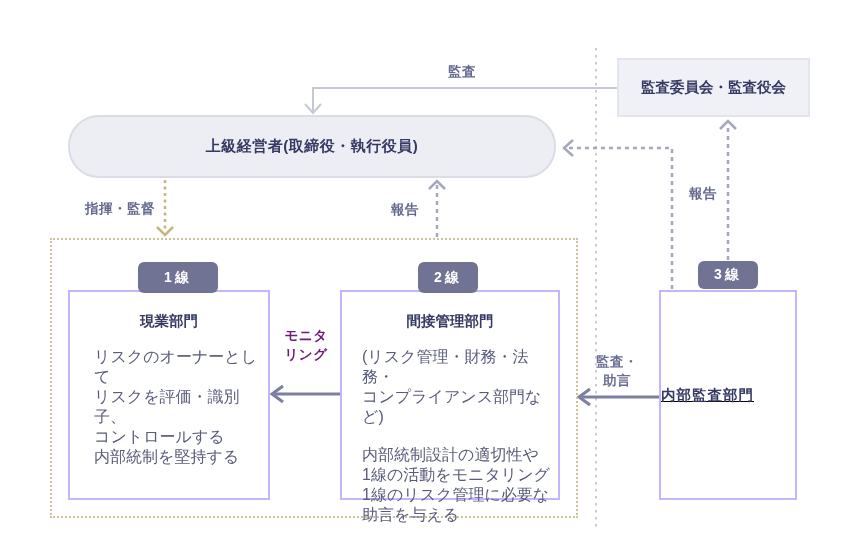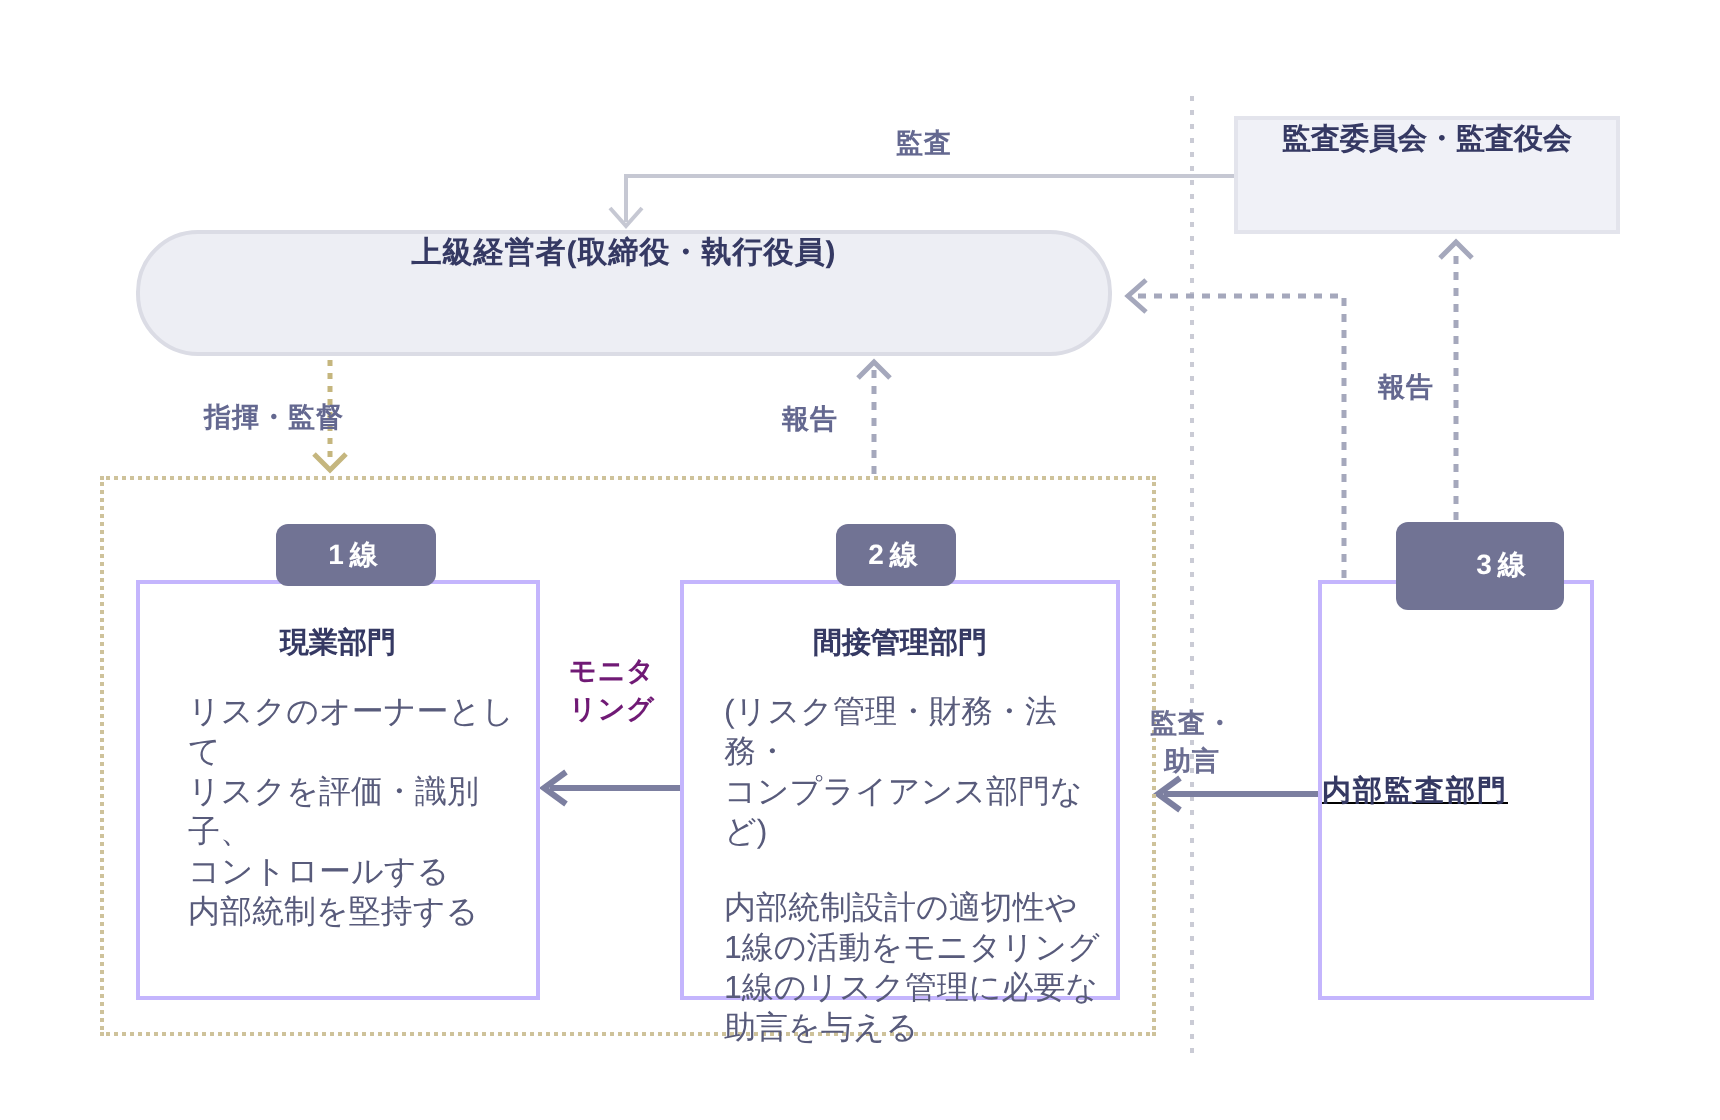--- a/index.html
+++ b/index.html
@@ -8,57 +8,57 @@
     font-family:"Liberation Sans","DejaVu Sans",sans-serif;
   }
   .connectors{position:absolute;left:0;top:0;width:860px;height:560px;z-index:1;}
   .tan-frame{
     position:absolute;left:50px;top:238px;width:524px;height:276px;
     border:2px dotted #CEC29A;z-index:1;
   }
   .box{position:absolute;box-sizing:border-box;z-index:2;}
   .fill-box{
     background:#EDEEF4;border:2px solid #DBDCE5;
-    display:flex;justify-content:center;
+    display:flex;align-items:center;justify-content:center;
     color:#353963;font-weight:bold;
   }
   .senior{left:68px;top:115px;width:488px;height:63px;font-size:15px;letter-spacing:.5px;border-radius:31px;}
   .audit-committee{left:617px;top:58px;width:193px;height:59px;background:#F0F1F7;border-color:#E3E4EC;font-size:14.5px;}
   .white-box{background:#ffffff;border:2px solid #c4b5fd;}
   .line1{left:68px;top:290px;width:202px;height:210px;}
   .line2{left:340px;top:290px;width:220px;height:210px;}
   .line3{left:659px;top:290px;width:138px;height:210px;display:flex;align-items:center;text-decoration:underline;}
   .badge{
     position:absolute;z-index:3;background:#717394;color:#ffffff;
     border-radius:6px;font-weight:bold;font-size:14px;letter-spacing:3px;
     display:flex;align-items:center;justify-content:center;
   }
   .badge1{left:138px;top:262px;width:80px;height:31px;}
   .badge2{left:418px;top:262px;width:60px;height:31px;}
-  .badge3{left:698px;top:261px;width:60px;height:44px;padding-left:24px;}
+  .badge3{left:698px;top:261px;width:60px;height:28px;}
   .box-title{
     text-align:center;margin-top:20px;font-weight:bold;color:#353963;font-size:14.5px;
   }
   .box-body{
     margin:16px 0 0 24px;font-size:16px;line-height:20px;color:#585B7B;
     white-space:pre-line;
   }
   .line2 .box-body{margin-left:20px;}
   .box-body.second{margin-top:18px;}
   .line3-title{color:#353963;font-weight:bold;font-size:14.5px;letter-spacing:1px;}
   .lbl{
     position:absolute;z-index:3;color:#646890;font-weight:bold;font-size:13.5px;
     white-space:pre-line;text-align:center;line-height:19px;letter-spacing:.5px;
   }
   .lbl-audit{left:437px;top:62px;width:50px;}
-  .lbl-command{left:92px;top:199px;width:80px;text-align:right;}
+  .lbl-command{left:80px;top:199px;width:80px;text-align:center;}
   .lbl-report-left{left:380px;top:200px;width:50px;}
   .lbl-report-right{left:678px;top:184px;width:50px;}
   .lbl-monitoring{left:276px;top:326px;width:60px;color:#701a75;}
-  .lbl-advice{left:568px;top:352px;width:56px;color:#6B6E92;}
+  .lbl-advice{left:589px;top:352px;width:56px;color:#6B6E92;}
 </style>
 </head>
 <body>
 
 <div class="canvas">
 
   <svg class="connectors" width="860" height="560" viewBox="0 0 860 560" fill="none">
 
     <line x1="596" y1="48" x2="596" y2="530" stroke="#CACBD5" stroke-width="2" stroke-dasharray="2.5,4.5"></line>
 

